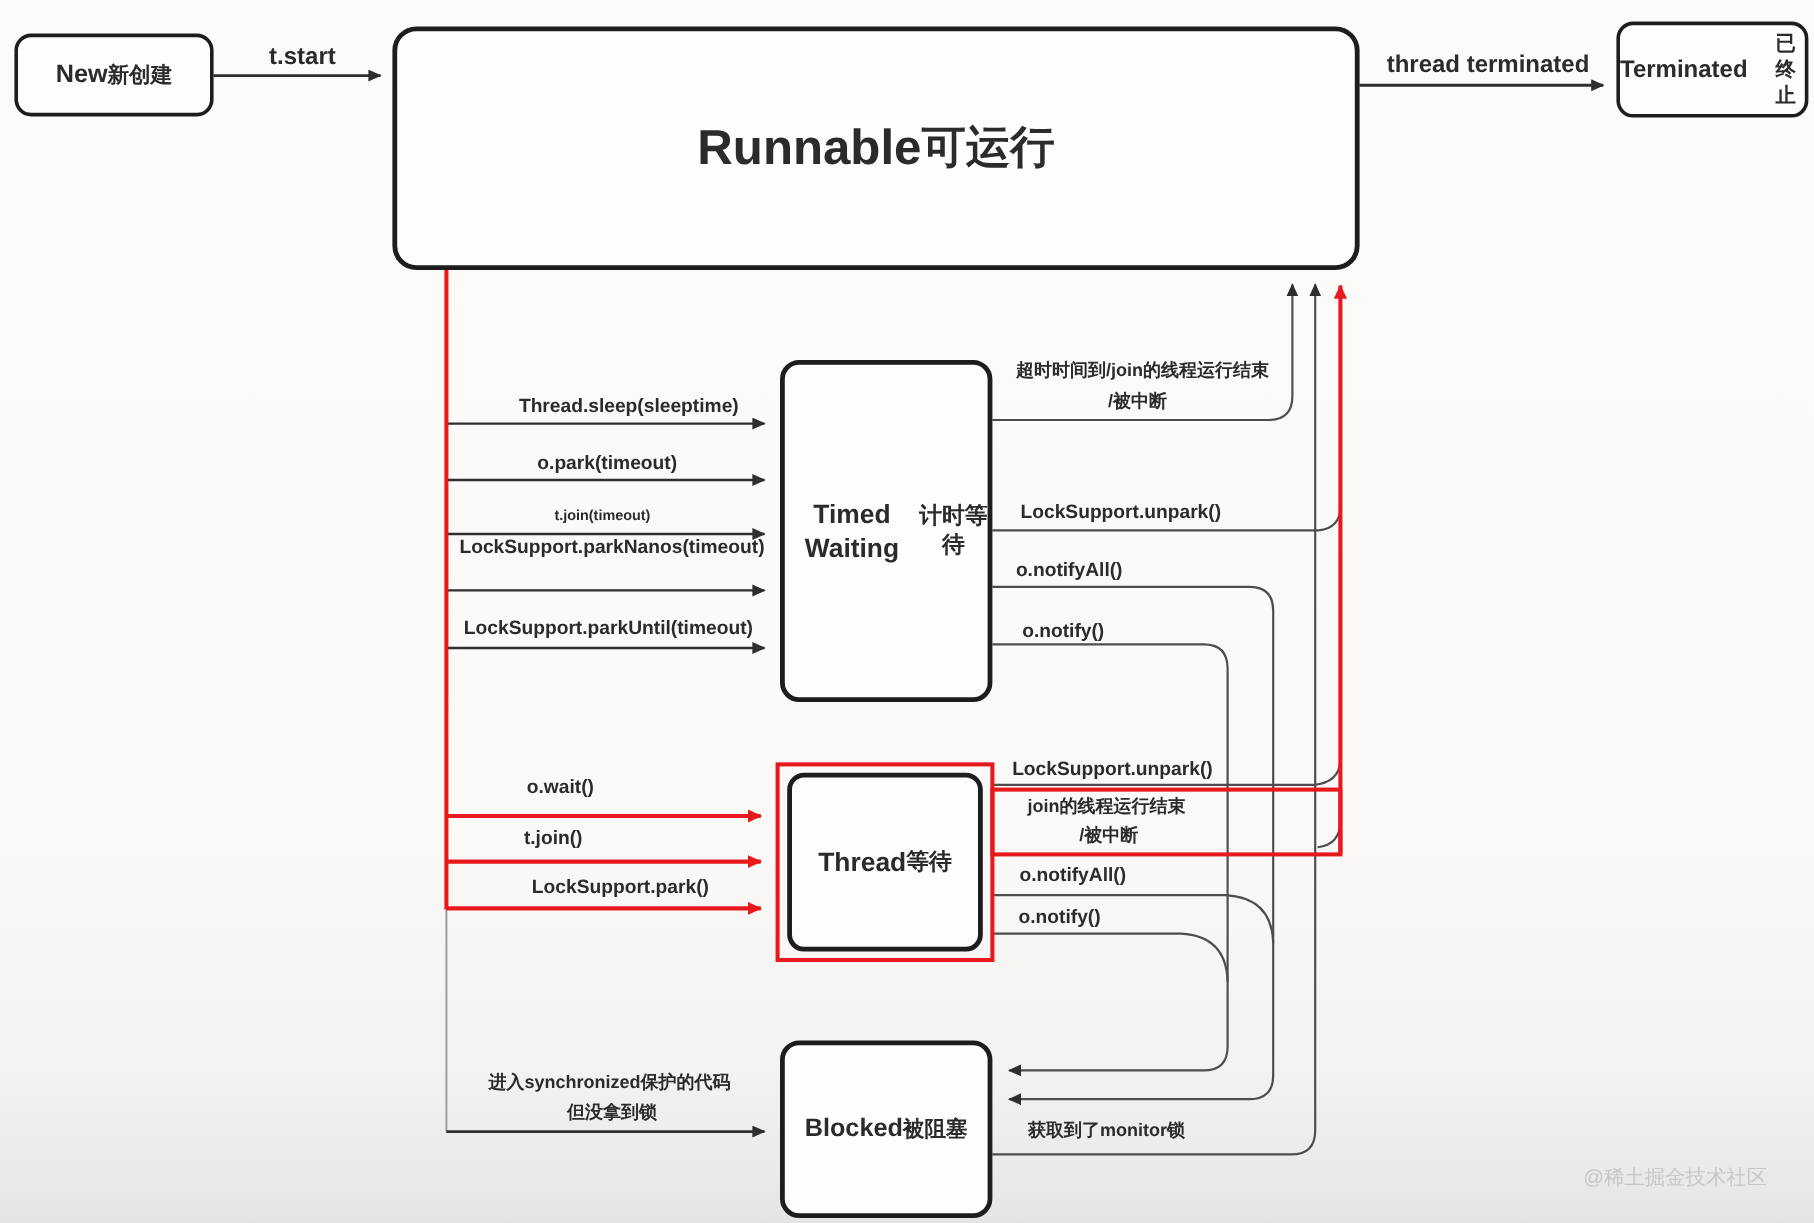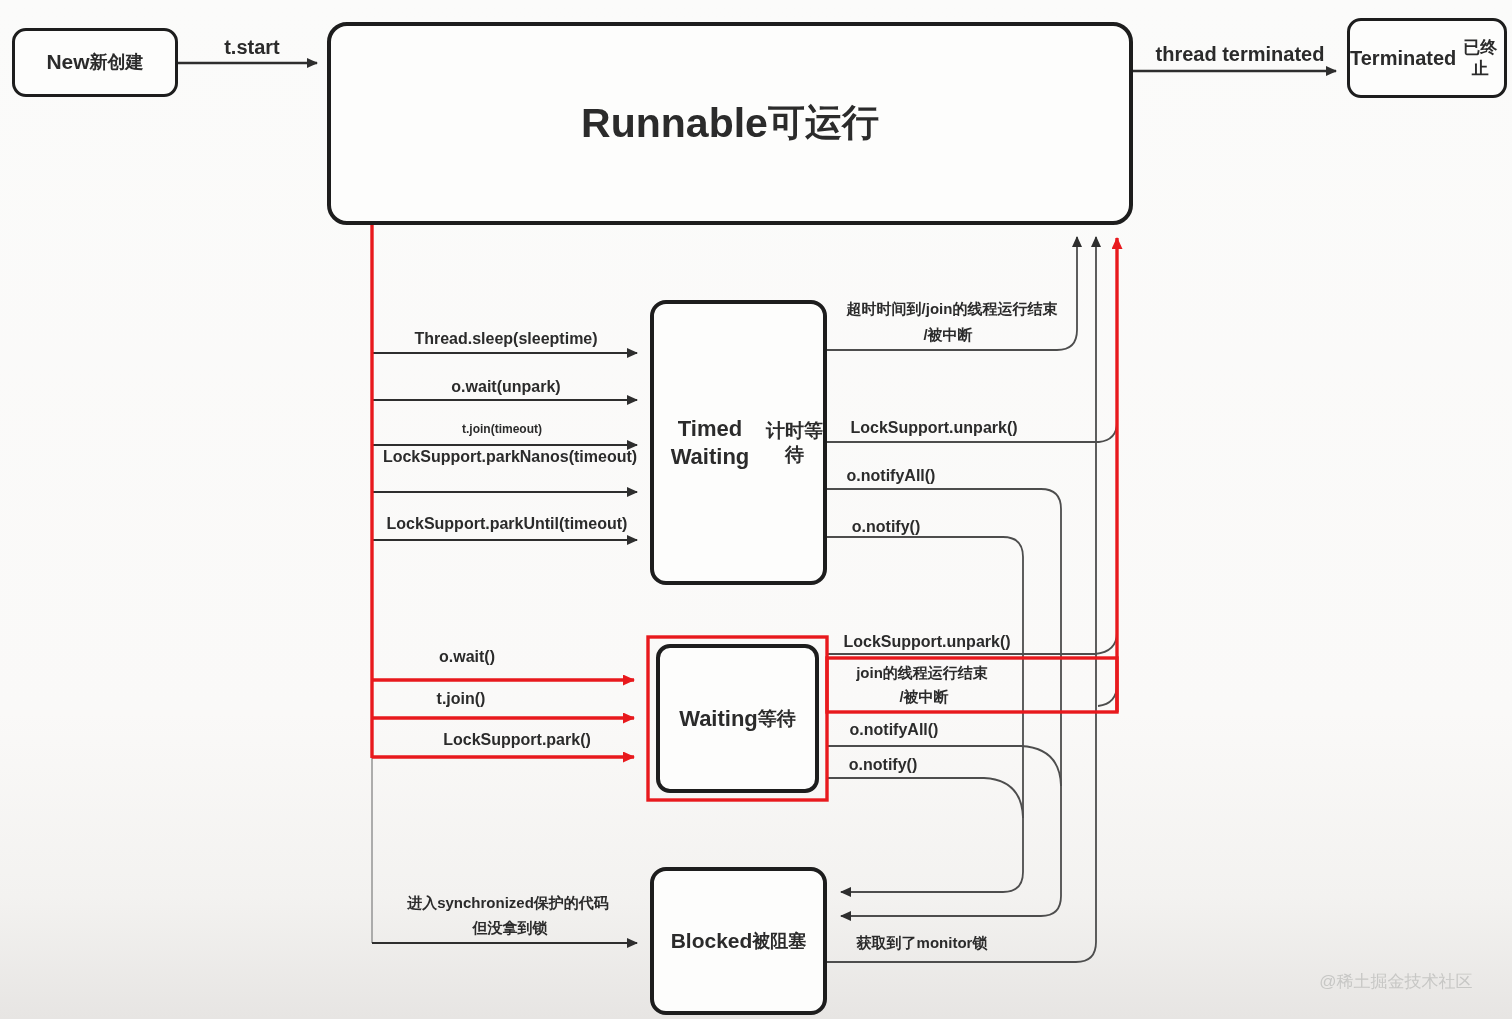--- a/index.html
+++ b/index.html
@@ -76,43 +76,43 @@
     <div class="zh" style="font-size:18px;">新创建</div>
   </div>
 
   <div class="state" style="left:327px;top:22px;width:806px;height:203px;border-radius:20px;">
     <div class="en" style="font-size:41px;">Runnable</div>
     <div class="zh" style="font-size:37px;">可运行</div>
   </div>
 
   <div class="state" style="left:1347px;top:18px;width:160px;height:80px;border-width:3.5px;border-radius:14px;">
     <div class="en" style="font-size:20px;">Terminated</div>
-    <div class="zh" style="font-size:17px;">已终止</div>
+    <div class="zh" style="font-size:17px;margin-left:16px;">已终止</div>
   </div>
 
   <div class="state" style="left:650px;top:300px;width:177px;height:285px;">
     <div class="en" style="font-size:22px;">Timed Waiting</div>
     <div class="zh" style="font-size:19px;">计时等待</div>
   </div>
 
   <div class="state" style="left:656px;top:644px;width:163px;height:149px;border-radius:14px;">
-    <div class="en" style="font-size:22px;">Waiting</div>
+    <div class="en" style="font-size:22px;">Thread</div>
     <div class="zh" style="font-size:19px;">等待</div>
   </div>
 
   <div class="state" style="left:650px;top:867px;width:177px;height:148px;">
     <div class="en" style="font-size:21px;">Blocked</div>
     <div class="zh" style="font-size:18px;">被阻塞</div>
   </div>
 
   <div class="lbl" style="left:232px;top:37px;font-size:20px;margin-left:20px;">t.start</div>
   <div class="lbl" style="left:1240px;top:44px;font-size:20px;">thread terminated</div>
 
-  <div class="lbl" style="left:506px;top:331px;font-size:16px;">Thread.sleep(sleeptime)</div>
-  <div class="lbl" style="left:506px;top:379px;font-size:16px;">o.wait(unpark)</div>
+  <div class="lbl" style="left:524px;top:331px;font-size:16px;">Thread.sleep(sleeptime)</div>
+  <div class="lbl" style="left:506px;top:379px;font-size:16px;">o.park(timeout)</div>
   <div class="lbl" style="left:502px;top:423px;font-size:12px;">t.join(timeout)</div>
   <div class="lbl" style="left:510px;top:449px;font-size:16px;">LockSupport.parkNanos(timeout)</div>
   <div class="lbl" style="left:507px;top:516px;font-size:16px;">LockSupport.parkUntil(timeout)</div>
 
   <div class="lbl" style="left:952px;top:301px;font-size:15px;">超时时间到/join的线程运行结束</div>
   <div class="lbl" style="left:948px;top:327px;font-size:15px;">/被中断</div>
   <div class="lbl" style="left:934px;top:420px;font-size:16px;">LockSupport.unpark()</div>
   <div class="lbl" style="left:891px;top:468px;font-size:16px;">o.notifyAll()</div>
   <div class="lbl" style="left:886px;top:519px;font-size:16px;">o.notify()</div>
 

